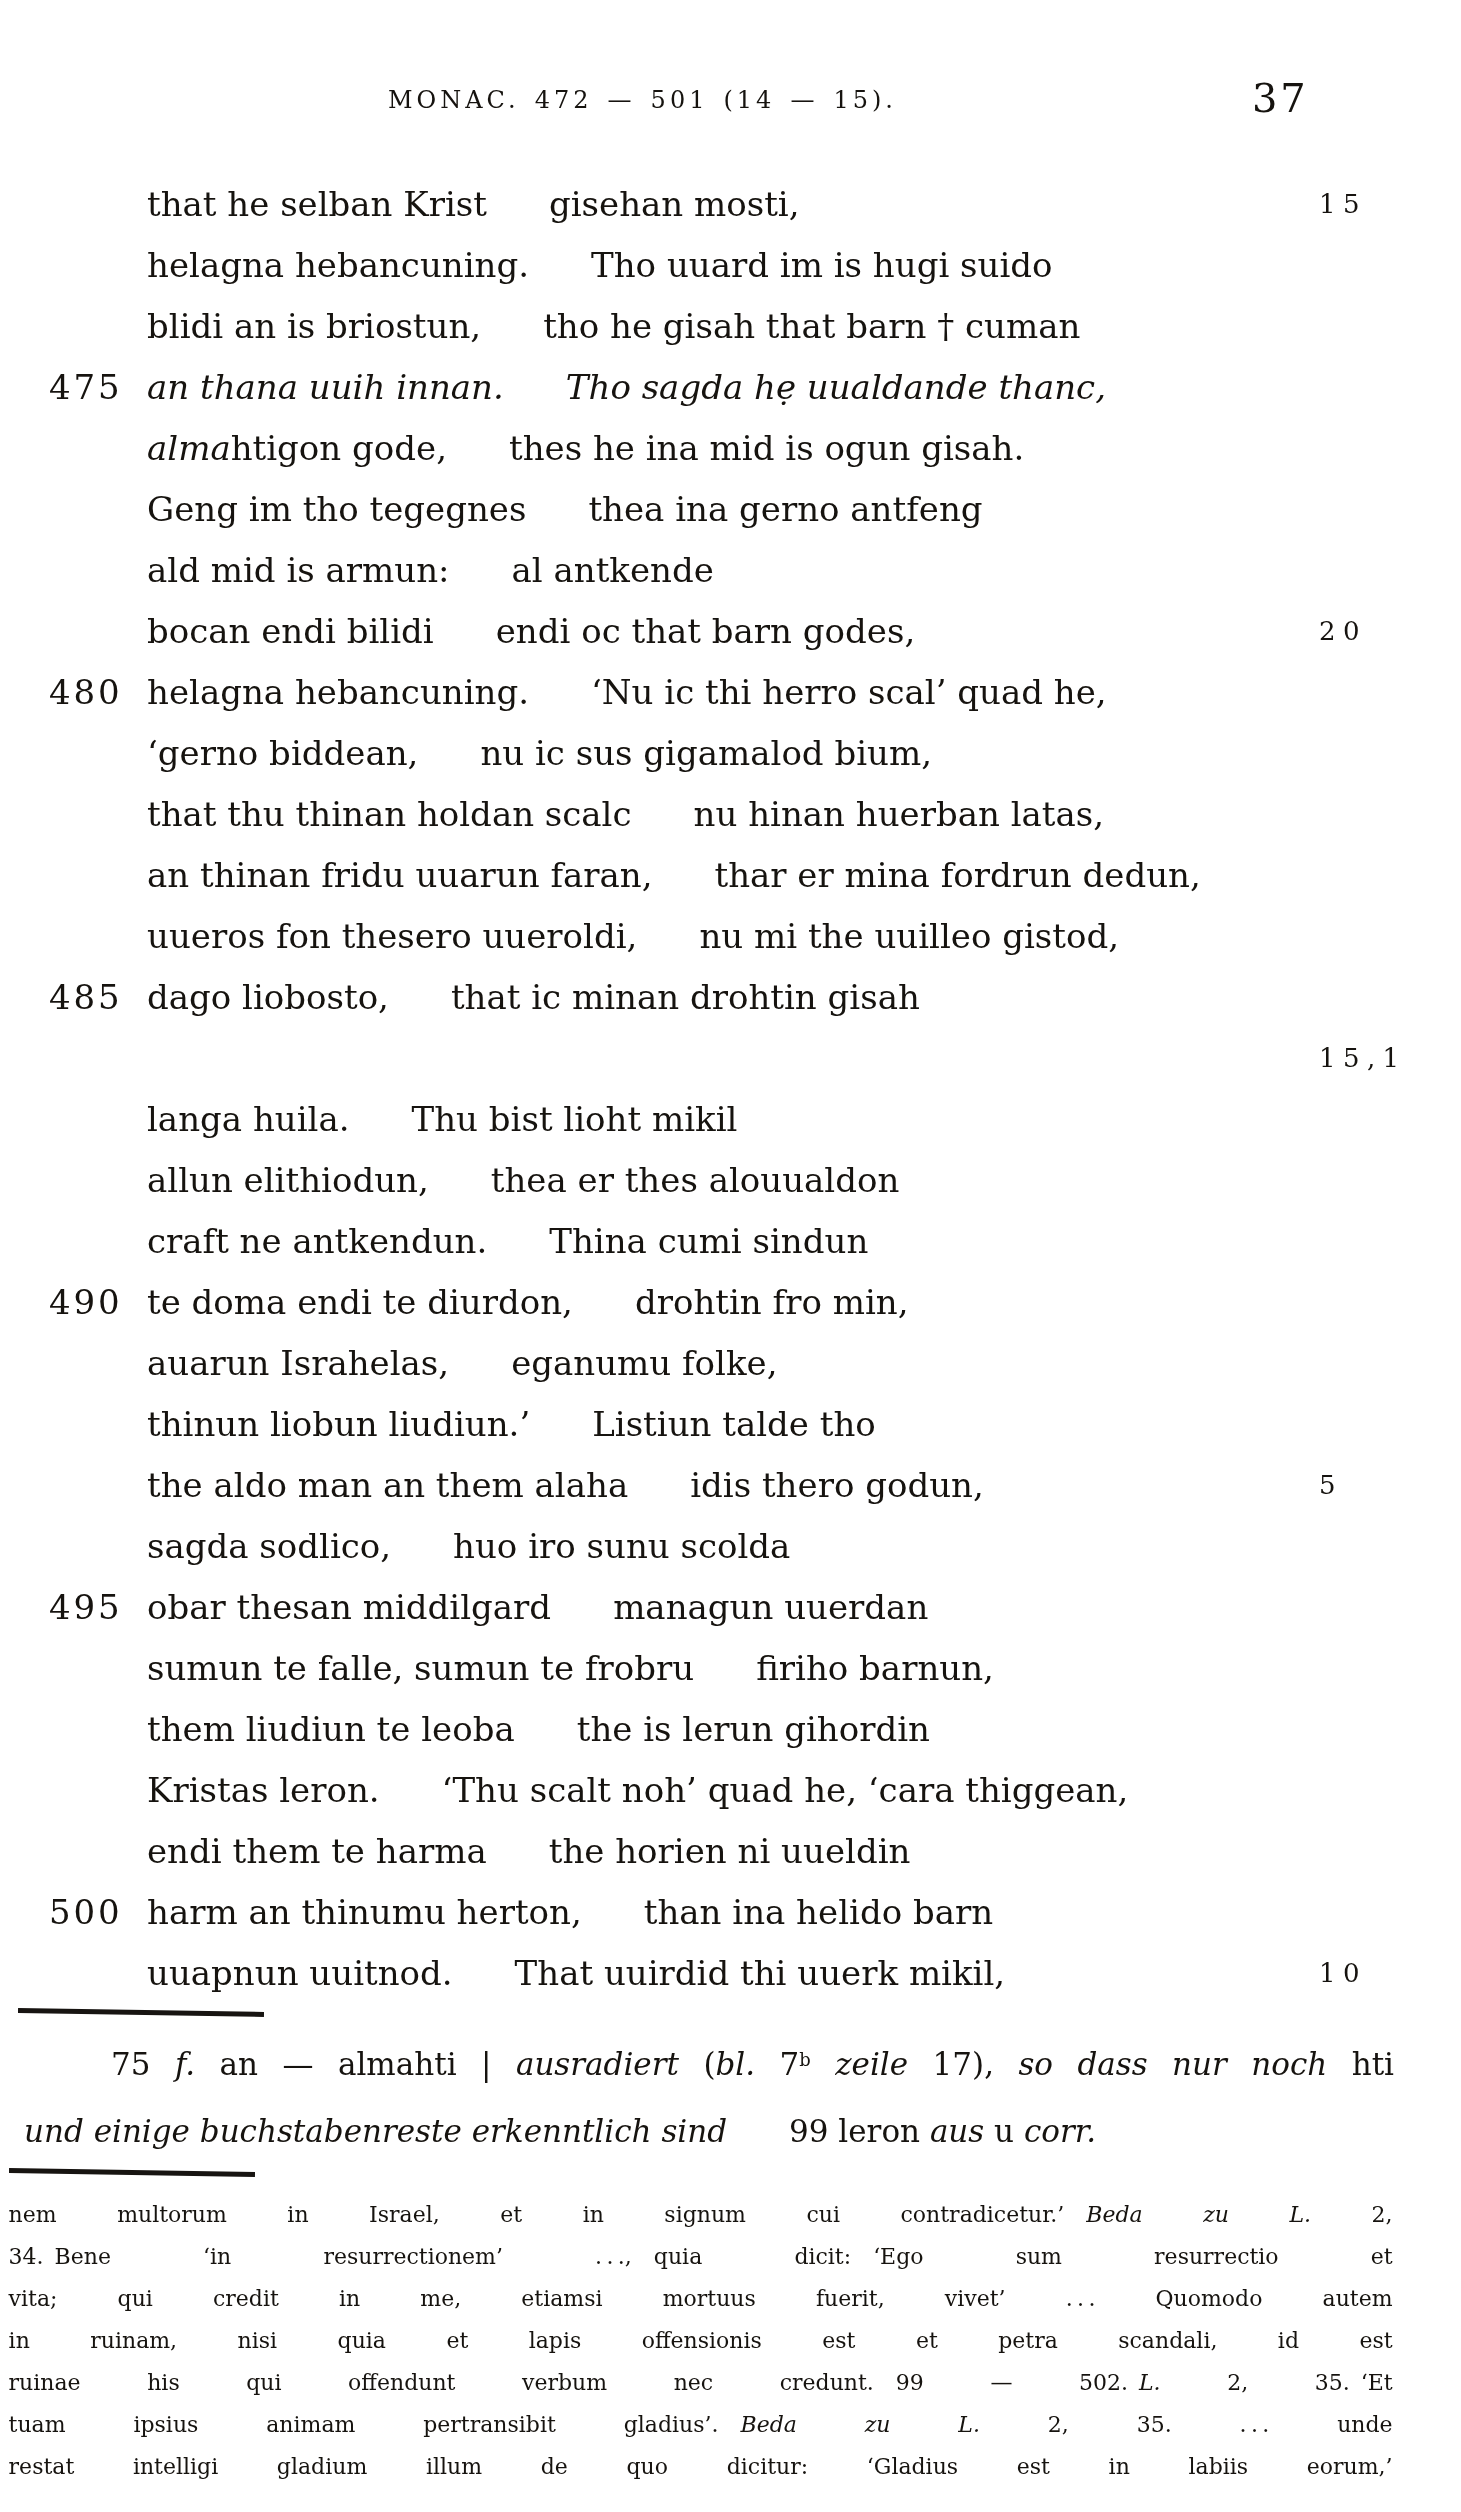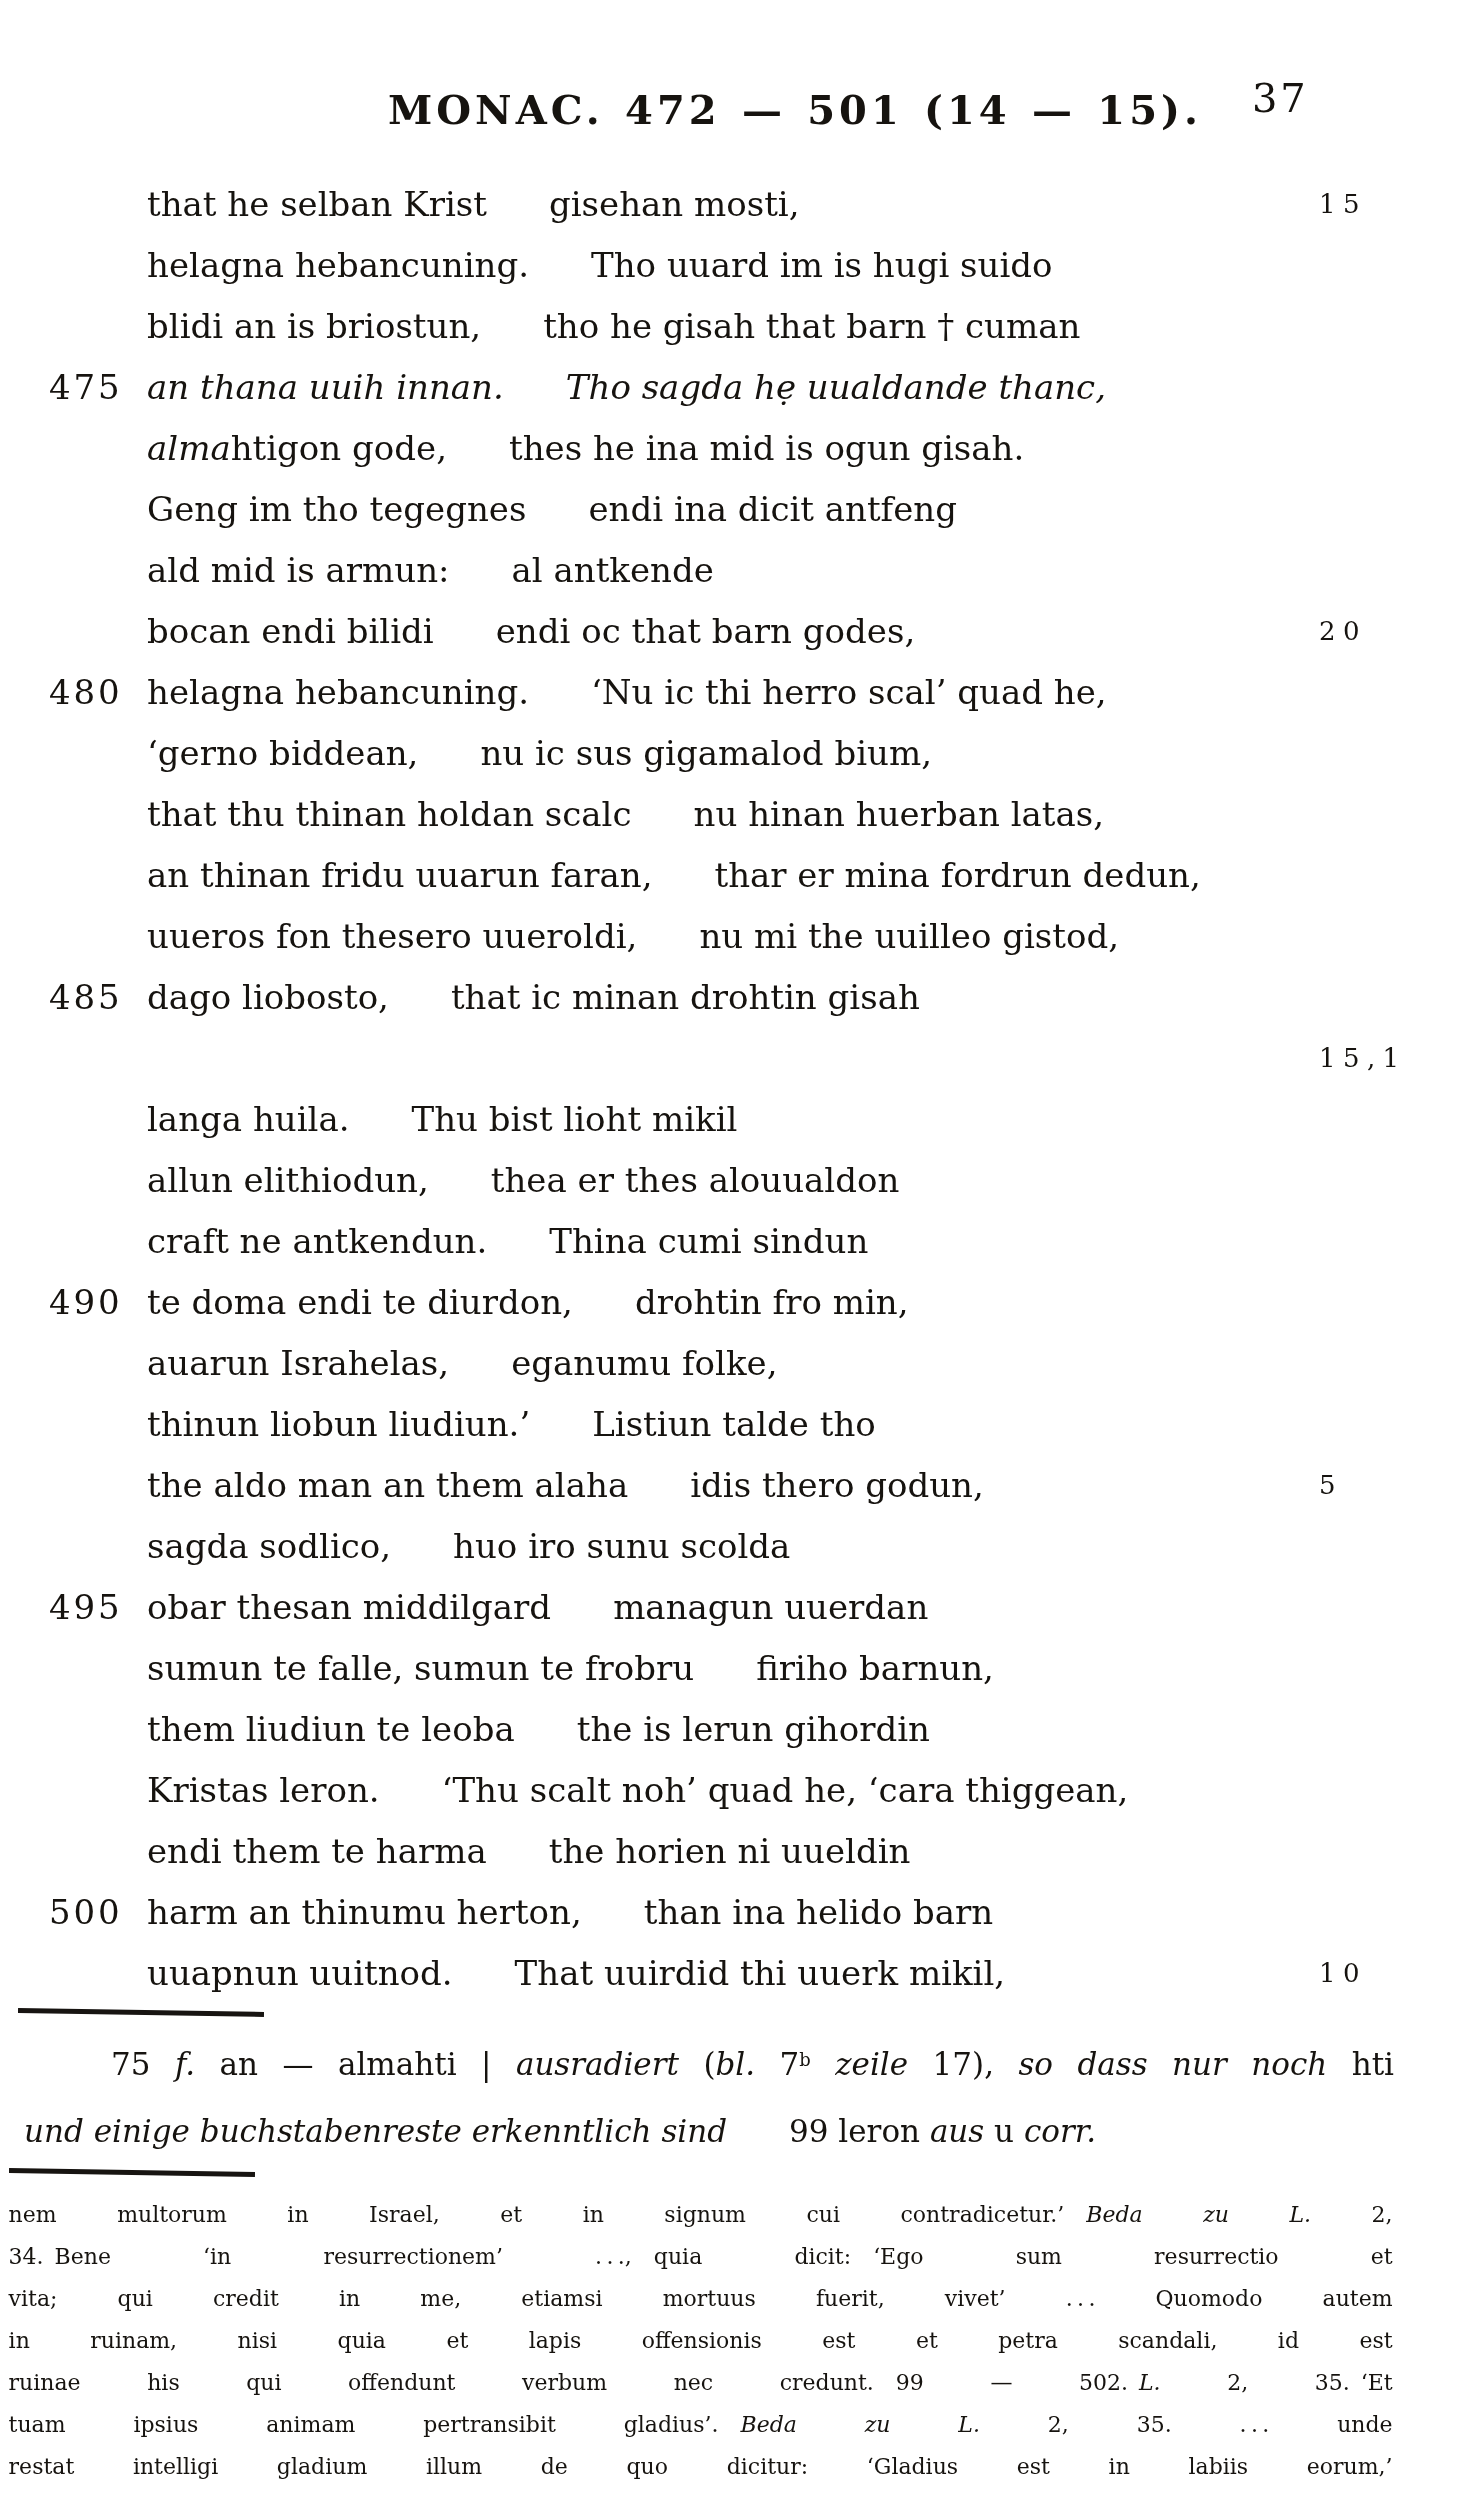--- a/index.html
+++ b/index.html
@@ -12,25 +12,24 @@
   }
   .page {
     position: absolute; inset: 0;
     width: 1462px; height: 2512px;
     background: #ffffff;
   }
   
   .running-head {
     position: absolute;
     top: 86px; left: 388px;
-    font-size: 40px;
+    font-size: 24px;
     letter-spacing: 4px;
     word-spacing: 3.4px;
     white-space: nowrap;
-    font-weight: bold;
   }
   .page-number {
     position: absolute;
     top: 75px; left: 1252px;
     font-size: 40px;
     font-weight: normal;
     letter-spacing: 2.9px;
     white-space: nowrap;
   }
   
@@ -138,21 +137,21 @@
         <span class="vtext"><span class="seg-r">blidi an is briostun,</span><span class="caesura"></span><span class="seg-r">tho he gisah that barn † cuman</span></span>
       </div>
       <div class="vline">
         <span class="lnum">475</span>
         <span class="vtext"><span class="seg-i">an thana uuih innan.</span><span class="caesura"></span><span class="seg-i">Tho sagda hẹ uualdande thanc,</span></span>
       </div>
       <div class="vline">
         <span class="vtext"><span class="seg-i">alma</span><span class="seg-r">htigon gode,</span><span class="caesura"></span><span class="seg-r">thes he ina mid is ogun gisah.</span></span>
       </div>
       <div class="vline">
-        <span class="vtext"><span class="seg-r">Geng im tho tegegnes</span><span class="caesura"></span><span class="seg-r">endi ina dicit antfeng</span></span>
+        <span class="vtext"><span class="seg-r">Geng im tho tegegnes</span><span class="caesura"></span><span class="seg-r">thea ina gerno antfeng</span></span>
       </div>
       <div class="vline">
         <span class="vtext"><span class="seg-r">ald mid is armun:</span><span class="caesura"></span><span class="seg-r">al antkende</span></span>
       </div>
       <div class="vline">
         <span class="vtext"><span class="seg-r">bocan endi bilidi</span><span class="caesura"></span><span class="seg-r">endi oc that barn godes,</span></span>
         <span class="mref">20</span>
       </div>
       <div class="vline">
         <span class="lnum">480</span>

